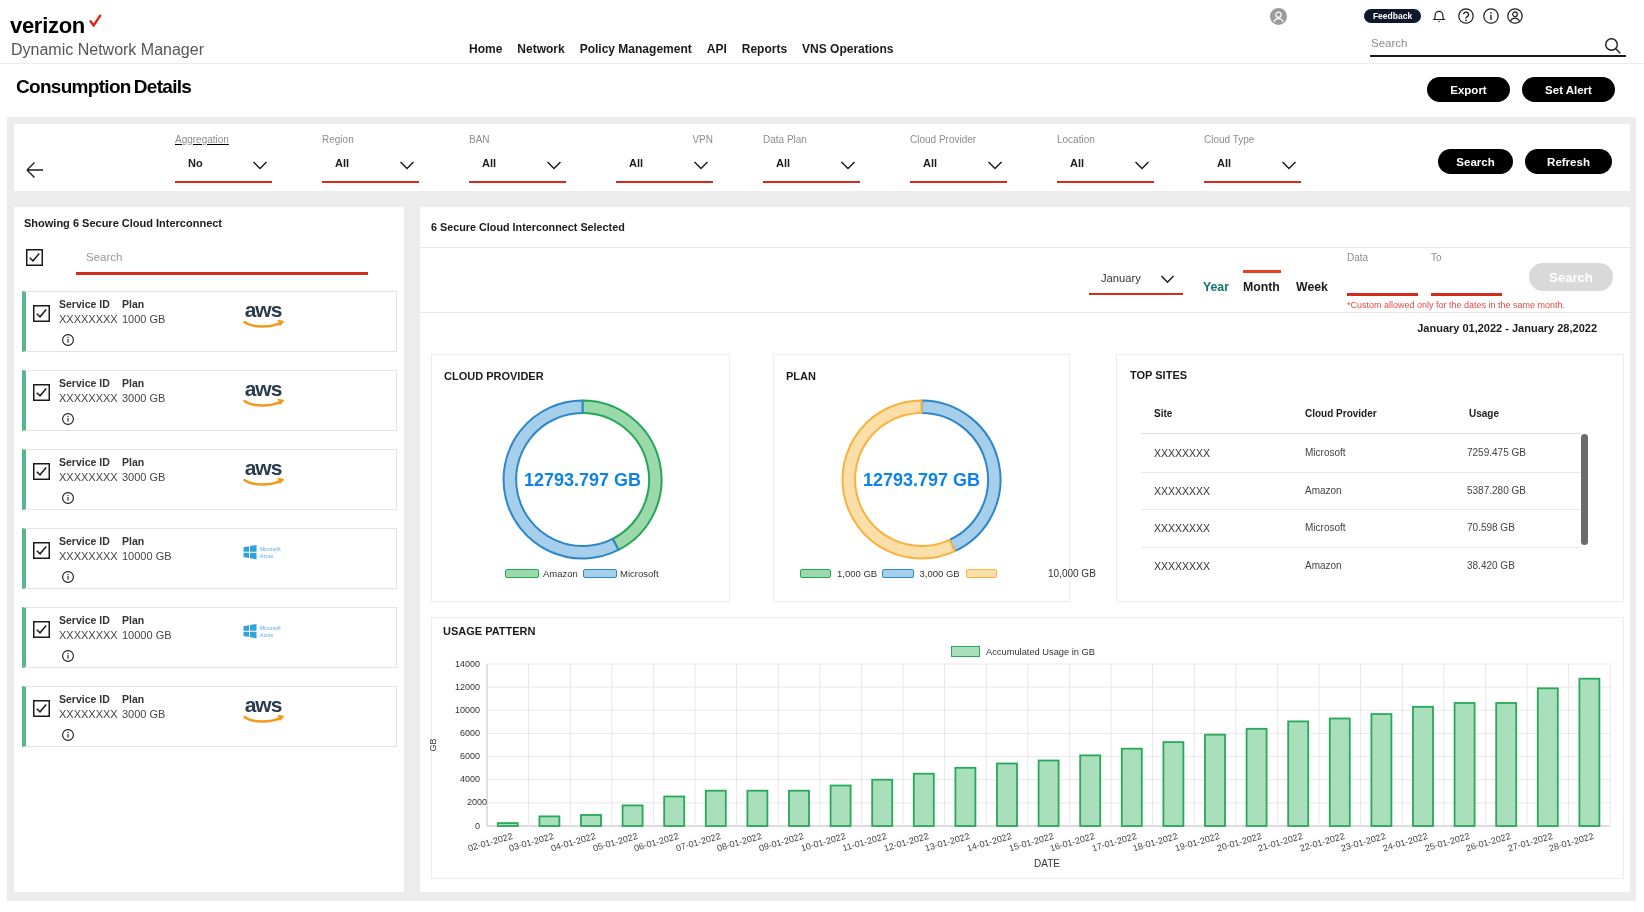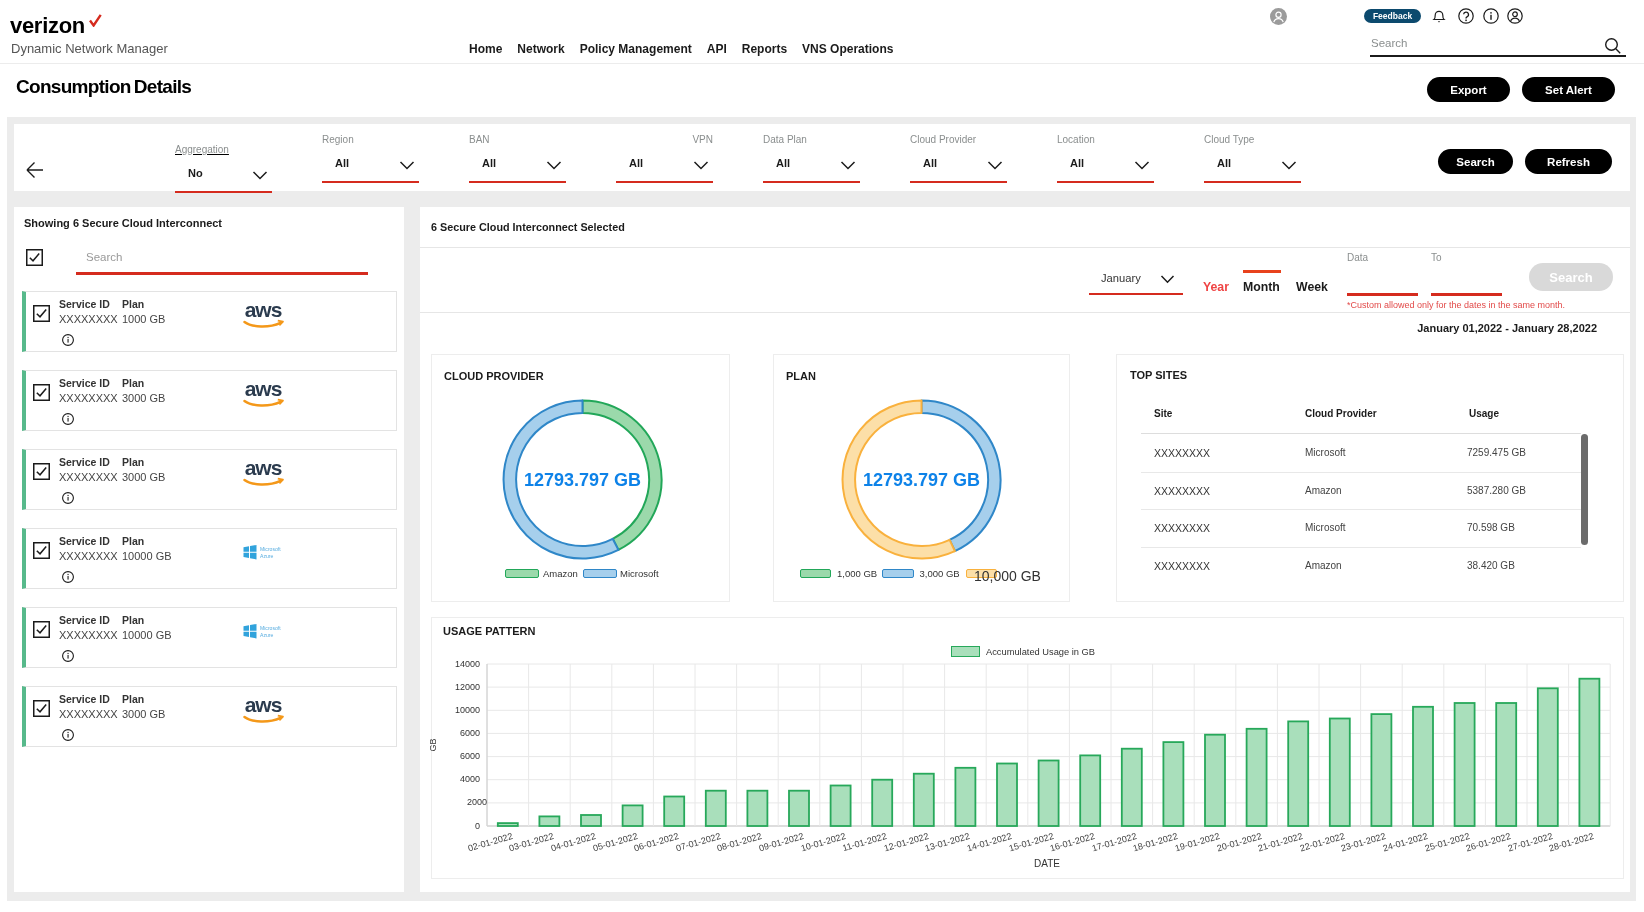--- a/index.html
+++ b/index.html
@@ -12,35 +12,35 @@
 .dd .val{font-size:11px;font-weight:bold;color:#1b1b1b;position:absolute;}
 .dd .line{position:absolute;left:0;width:97px;height:2.5px;background:#d52b1e;}
 .chev{position:absolute;}
 </style></head><body>
 
 <div class="abs" style="left:0;top:0;width:1644px;height:64px;background:#fff;border-bottom:1px solid #ececec;"></div>
 <div class="abs b" style="left:10px;top:13px;font-size:22px;letter-spacing:-0.3px;color:#000;">verizon</div>
 <svg class="abs" style="left:89px;top:14px;" width="13" height="13" viewBox="0 0 13 13">
     <path d="M1 6.5 L4.6 11.5 L11.7 0.8" fill="none" stroke="#d52b1e" stroke-width="2.4"></path>
   </svg>
-<div class="abs" style="left:11px;top:41px;font-size:13px;color:#555;">Dynamic Network Manager</div>
+<div class="abs" style="left:11px;top:41px;font-size:16px;color:#555;">Dynamic Network Manager</div>
 <div class="abs" style="left:469px;top:42px;display:flex;gap:15px;font-size:12px;font-weight:bold;color:#1b1b1b;">
 <div>Home</div>
 <div>Network</div>
 <div>Policy Management</div>
 <div>API</div>
 <div>Reports</div>
 <div>VNS Operations</div>
 </div>
 <svg class="abs" style="left:1270px;top:8px;" width="17" height="17" viewBox="0 0 17 17">
     <circle cx="8.5" cy="8.5" r="8.5" fill="#9b9b9b"></circle>
     <circle cx="8.5" cy="6.7" r="2.6" fill="none" stroke="#fff" stroke-width="1.2"></circle>
     <path d="M3.8 14.2 a4.9 4.9 0 0 1 9.4 0" fill="none" stroke="#fff" stroke-width="1.2"></path>
   </svg>
-<div class="abs" style="left:1364px;top:9px;width:57px;height:14px;background:#0c4a6e;border-radius:7px;color:#fff;font-size:8.5px;font-weight:bold;display:flex;align-items:center;justify-content:center;">Feedback</div>
+<div class="abs" style="left:1364px;top:9px;width:57px;height:14px;background:#0f172a;border-radius:7px;color:#fff;font-size:8.5px;font-weight:bold;display:flex;align-items:center;justify-content:center;">Feedback</div>
 <svg class="abs" style="left:1431px;top:8px;" width="16" height="16" viewBox="0 0 16 16">
     <path d="M3 11.5 C4.2 10.5 4.2 8.8 4.2 7.2 A3.8 3.8 0 0 1 11.8 7.2 C11.8 8.8 11.8 10.5 13 11.5 Z" fill="none" stroke="#1b1b1b" stroke-width="1.2"></path>
     <path d="M6.8 13.3 L9.2 13.3 L8 14.6 Z" fill="#1b1b1b"></path>
   </svg>
 <svg class="abs" style="left:1458px;top:8px;" width="16" height="16" viewBox="0 0 16 16">
     <circle cx="8" cy="8" r="7.2" fill="none" stroke="#1b1b1b" stroke-width="1.2"></circle>
     <path d="M5.6 6.3 a2.45 2.45 0 1 1 3.4 2.5 c-0.85 0.35 -1 0.8 -1 1.7" fill="none" stroke="#1b1b1b" stroke-width="1.3"></path>
     <rect x="7.3" y="11.6" width="1.5" height="1.5" fill="#1b1b1b"></rect>
   </svg>
 <svg class="abs" style="left:1483px;top:8px;" width="16" height="16" viewBox="0 0 16 16">
@@ -60,21 +60,21 @@
     <line x1="11.8" y1="11.8" x2="16.2" y2="16.2" stroke="#1b1b1b" stroke-width="1.4"></line>
   </svg>
 <div class="abs b" style="left:16px;top:76px;font-size:19px;letter-spacing:-0.7px;color:#000;">Consumption Details</div>
 <div class="pill" style="left:1427px;top:77px;width:83px;height:25px;">Export</div>
 <div class="pill" style="left:1522px;top:77px;width:93px;height:25px;">Set Alert</div>
 <div class="abs" style="left:7px;top:117px;width:1629px;height:784px;background:#ececec;"></div>
 <div class="card" style="left:14px;top:124px;width:1616px;height:67px;"></div>
 <svg class="abs" style="left:25px;top:161px;" width="19" height="18" viewBox="0 0 19 18">
     <path d="M18 9 L2 9 M2 9 L9.5 1.5 M2 9 L9.5 16.5" fill="none" stroke="#1b1b1b" stroke-width="1.4"></path>
   </svg>
-<div class="dd" style="left:175px;top:144px;text-decoration:underline;">
+<div class="dd" style="left:175px;top:134px;text-decoration:underline;">
 <div class="lab">Aggregation</div>
 <div class="val" style="left:13px;top:23px;">No</div>
 <svg class="chev" style="left:77px;top:27px;" width="16" height="9" viewBox="0 0 16 9">
       <path d="M1.5 1 L8 7.5 L14.5 1" fill="none" stroke="#1b1b1b" stroke-width="1.5"></path>
     </svg>
 <div class="line" style="top:46.5px;"></div>
 </div>
 <div class="dd" style="left:322px;top:134px;">
 <div class="lab">Region</div>
 <div class="val" style="left:13px;top:23px;">All</div>
@@ -262,21 +262,21 @@
     <path d="M35.8 18.6 L41 19.7 L37.4 23.4" fill="none" stroke="#f49819" stroke-width="1.7" stroke-linejoin="round"></path>
   </svg>
 <div class="card" style="left:420px;top:207px;width:1210px;height:685px;"></div>
 <div class="abs b" style="left:431px;top:221px;font-size:10.8px;color:#1b1b1b;">6 Secure Cloud Interconnect Selected</div>
 <div class="abs" style="left:420px;top:247px;width:1210px;height:1px;background:#e6e6e6;"></div>
 <div class="abs" style="left:1101px;top:272px;font-size:11.2px;color:#333;">January</div>
 <svg class="abs" style="left:1160px;top:275px;" width="15" height="9" viewBox="0 0 15 9">
     <path d="M1.5 1 L7.5 7.2 L13.5 1" fill="none" stroke="#1b1b1b" stroke-width="1.5"></path>
   </svg>
 <div class="abs" style="left:1089px;top:292.5px;width:94px;height:2.5px;background:#d52b1e;"></div>
-<div class="abs b" style="left:1203px;top:280px;font-size:12.3px;color:#ef4444;">Year</div>
+<div class="abs b" style="left:1203px;top:280px;font-size:12.3px;color:#0f766e;">Year</div>
 <div class="abs" style="left:1243px;top:270px;width:38px;height:3px;background:#e8421c;"></div>
 <div class="abs b" style="left:1243px;top:280px;font-size:12.3px;color:#1b1b1b;">Month</div>
 <div class="abs b" style="left:1296px;top:280px;font-size:12.3px;color:#1b1b1b;">Week</div>
 <div class="abs" style="left:1347px;top:252px;font-size:10px;color:#8a8e8e;">Data</div>
 <div class="abs" style="left:1431px;top:252px;font-size:10px;color:#8a8e8e;">To</div>
 <div class="abs" style="left:1347px;top:293px;width:71px;height:2.5px;background:#d52b1e;"></div>
 <div class="abs" style="left:1431px;top:293px;width:71px;height:2.5px;background:#d52b1e;"></div>
 <div class="abs" style="left:1529px;top:263px;width:84px;height:28px;background:#d9d9d9;border-radius:14px;color:#fff;font-weight:bold;font-size:13px;display:flex;align-items:center;justify-content:center;">Search</div>
 <div class="abs" style="left:1347px;top:300px;font-size:9px;color:#e24a49;">*Custom allowed only for the dates in the same month.</div>
 <div class="abs" style="left:420px;top:312px;width:1210px;height:1px;background:#e6e6e6;"></div>
@@ -297,21 +297,21 @@
 <svg class="abs" style="left:773px;top:354px;" width="297" height="248" viewBox="0 0 297 248">
 <path d="M 148.5 46.5 A 79 79 0 0 1 181.9 197.1 L 176.6 185.8 A 66.5 66.5 0 0 0 148.5 59.0 Z" fill="#a6cfec" stroke="#2f87c8" stroke-width="2" stroke-linejoin="round"></path>
 <path d="M 181.9 197.1 A 79 79 0 1 1 148.5 46.5 L 148.5 59.0 A 66.5 66.5 0 1 0 176.6 185.8 Z" fill="#fcdfa8" stroke="#f9b13d" stroke-width="2" stroke-linejoin="round"></path>
 </svg>
 <div class="abs b" style="left:801.5px;top:469.5px;width:240px;text-align:center;font-size:18px;color:#0d82e8;">12793.797 GB</div>
 <div class="abs" style="left:799.5px;top:569px;width:31.5px;height:9px;background:#9bd9ab;border:1px solid #22a759;border-radius:2px;"></div>
 <div class="abs" style="left:837px;top:568px;font-size:9.5px;color:#333;">1,000 GB</div>
 <div class="abs" style="left:882px;top:569px;width:31.5px;height:9px;background:#a6cfec;border:1px solid #2f87c8;border-radius:2px;"></div>
 <div class="abs" style="left:919.5px;top:568px;font-size:9.5px;color:#333;">3,000 GB</div>
 <div class="abs" style="left:965.5px;top:569px;width:31.5px;height:9px;background:#fcdfa8;border:1px solid #f9b13d;border-radius:2px;"></div>
-<div class="abs" style="left:974px;top:568px;font-size:14px;color:#333;">10,000 GB</div>
+<div class="abs" style="left:1048px;top:568px;font-size:10px;color:#333;">10,000 GB</div>
 <div class="card" style="left:1116px;top:354px;width:508px;height:248px;border:1px solid #ededed;"></div>
 <div class="abs b" style="left:1130px;top:369px;font-size:11px;color:#1b1b1b;">TOP SITES</div>
 <div class="abs b" style="left:1154px;top:408px;font-size:10px;color:#1b1b1b;">Site</div>
 <div class="abs b" style="left:1305px;top:408px;font-size:10px;color:#1b1b1b;">Cloud Provider</div>
 <div class="abs b" style="left:1469px;top:408px;font-size:10px;color:#1b1b1b;">Usage</div>
 <div class="abs" style="left:1141px;top:433px;width:440px;height:1px;background:#ddd;"></div>
 <div class="abs" style="left:1154px;top:447.0px;font-size:10.5px;color:#333;">XXXXXXXX</div>
 <div class="abs" style="left:1305px;top:447.0px;font-size:10px;color:#444;">Microsoft</div>
 <div class="abs" style="left:1467px;top:447.0px;font-size:10px;color:#444;">7259.475 GB</div>
 <div class="abs" style="left:1141px;top:471.7px;width:440px;height:1px;background:#e8e8e8;"></div>

